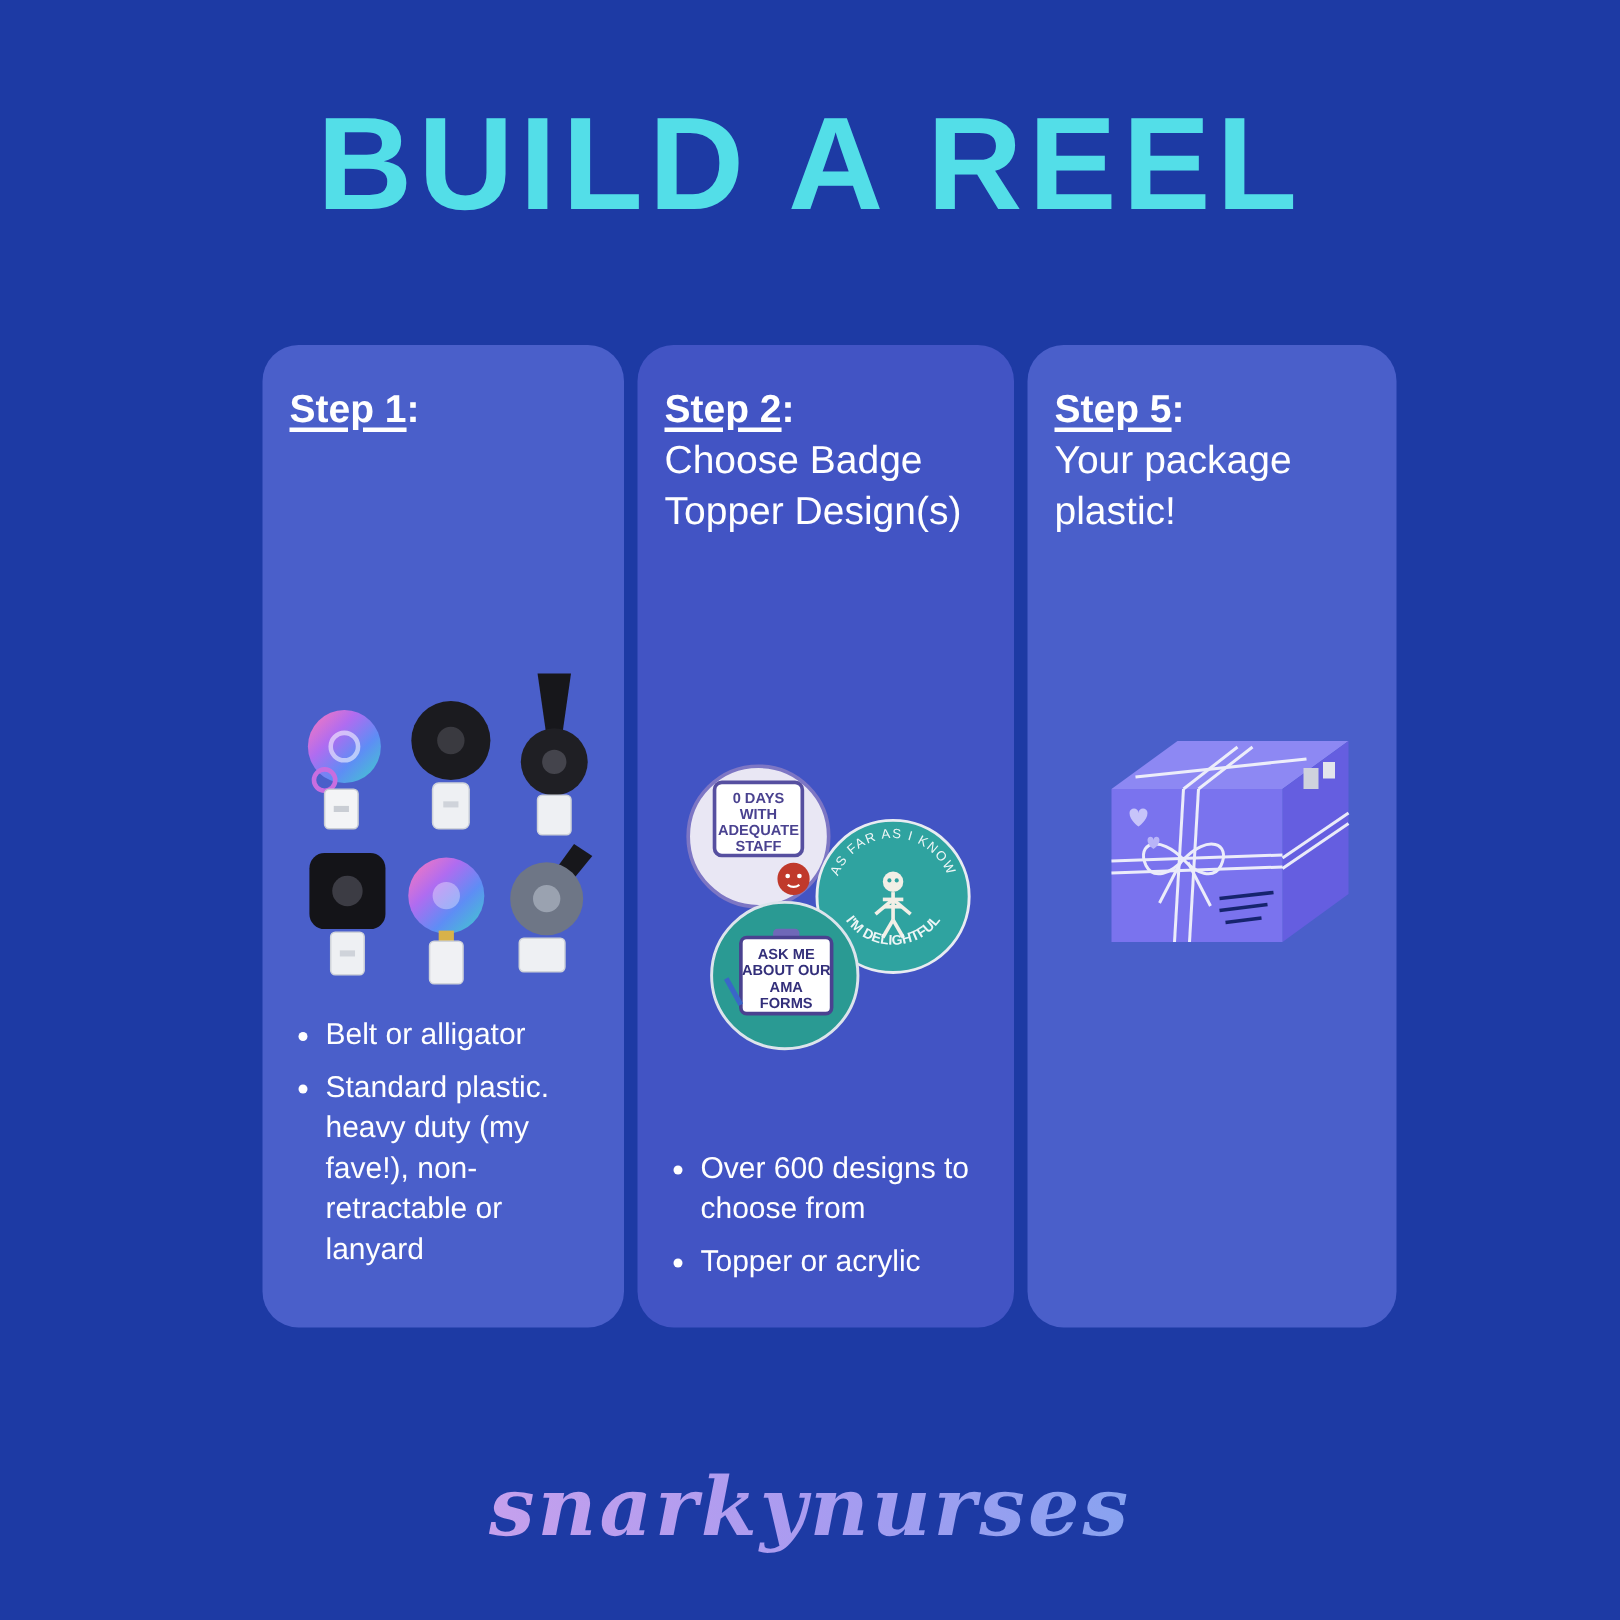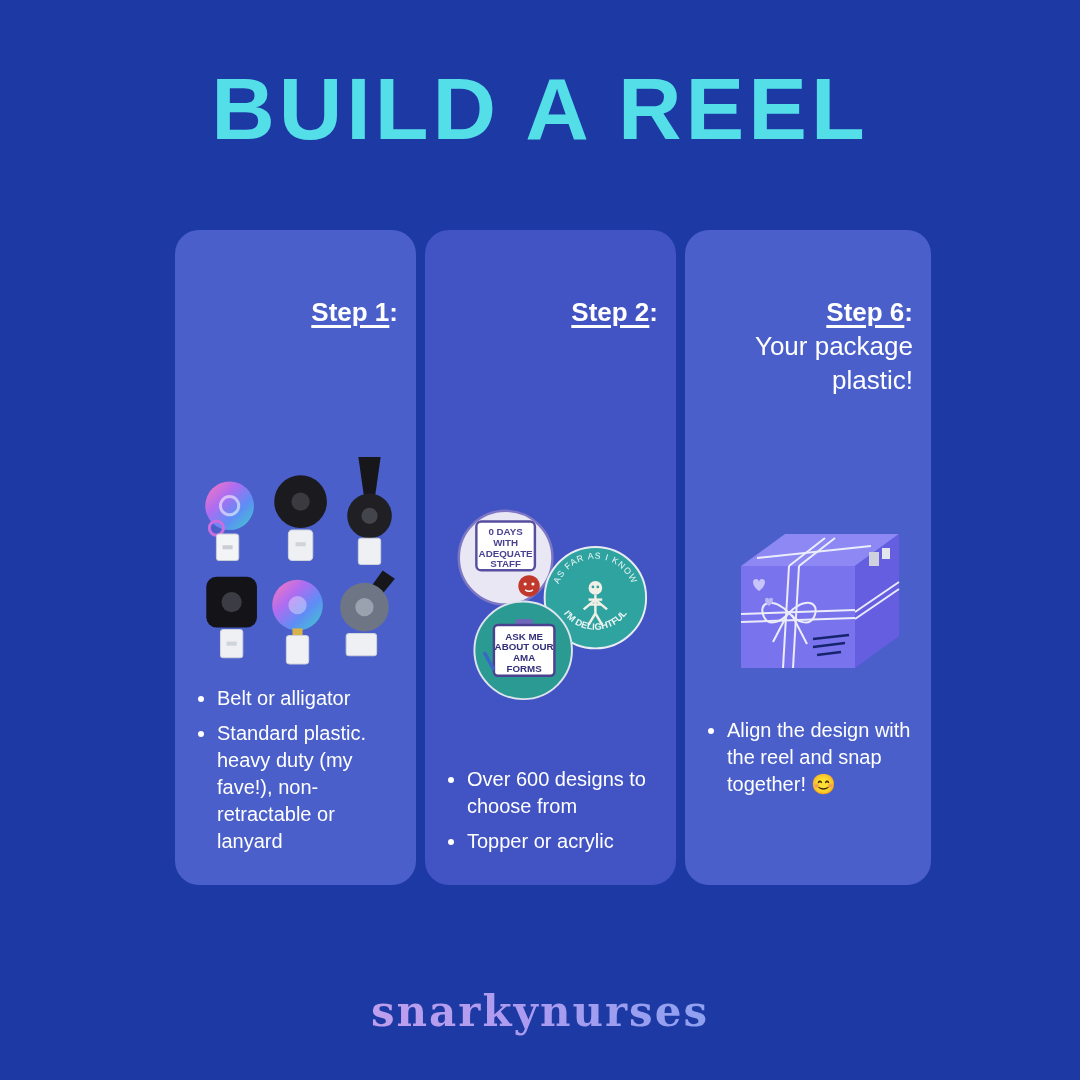--- a/index.html
+++ b/index.html
@@ -28,46 +28,46 @@
     background:var(--card,#4a5fca);
     border-radius:24px;
     padding:26px 18px 22px 18px;
     display:flex;flex-direction:column;
     color:var(--text,#ffffff);
     box-sizing:border-box;
   }
   .card.middle{background:var(--card-middle,#4254c4);gap:48px;}
   .card-head{
     min-height:152px;
-    text-align:right;
+    text-align:left;
     font-size:26px;
     line-height:1.3;
-    margin-top:40px;
   }
   .card-head .step{font-weight:bold;}
   .u{text-decoration:underline;text-underline-offset:4px;text-decoration-thickness:2.5px;}
   .subheading{font-weight:normal;}
   .card-art{
     height:255px;
     display:flex;align-items:flex-end;justify-content:center;
   }
   .card-bullets{
     margin:14px 0 0 0;
     padding-left:24px;
     font-size:20px;
     line-height:1.35;
     list-style:disc outside;
   }
   .card-bullets li{margin-bottom:8px;}
   .footer-brand{
     position:absolute;left:0;right:0;bottom:44px;
     text-align:center;
     font-family:"DejaVu Serif", serif;
+    font-style:italic;
     font-weight:bold;
-    font-size:42px;
+    font-size:54px;
     letter-spacing:2px;
     background:linear-gradient(90deg,var(--footer-gradient-start,#f0a8e8),var(--footer-gradient-mid,#a99bf0),var(--footer-gradient-end,#55aef0));
     -webkit-background-clip:text;
     background-clip:text;
     color:transparent;
   }
   svg text{font-family:"Liberation Sans", sans-serif;}
 </style>
 </head>
 <body style="--background: #1d3aa4; --card: #4a5fca; --card-middle: #4254c4; --title: #53dee8; --text: #ffffff; --footer-gradient-start: #f0a8e8; --footer-gradient-mid: #a99bf0; --footer-gradient-end: #55aef0;">
@@ -139,20 +139,21 @@
       </div>
       <ul class="card-bullets">
         <li>Belt or alligator</li>
         <li>Standard plastic. heavy duty (my fave!), non-retractable or lanyard</li>
       </ul>
     </div>
 
     <div class="card middle">
       <div class="card-head">
         <span class="step"><span class="u">Step 2</span><span>:</span></span>
+        <div class="subheading">Choose Badge Topper Design(s)</div>
       </div>
       <div class="card-art">
         <svg width="215" height="200" viewBox="0 0 220 205">
 
           <g>
             <circle cx="64" cy="55" r="48" fill="#e9e7f4" stroke="#7d76c4" stroke-width="2.5"></circle>
             <rect x="34" y="18" width="60" height="50" rx="5" fill="#ffffff" stroke="#564fa0" stroke-width="2.5"></rect>
             <text x="64" y="32" text-anchor="middle" font-size="10" font-weight="bold" fill="#4a4290">0 DAYS</text>
             <text x="64" y="43" text-anchor="middle" font-size="10" font-weight="bold" fill="#4a4290">WITH</text>
             <text x="64" y="54" text-anchor="middle" font-size="10" font-weight="bold" fill="#4a4290">ADEQUATE</text>
@@ -200,21 +201,21 @@
         </svg>
       </div>
       <ul class="card-bullets">
         <li>Over 600 designs to choose from</li>
         <li>Topper or acrylic</li>
       </ul>
     </div>
 
     <div class="card">
       <div class="card-head">
-        <span class="step"><span class="u">Step 6</span><span>:</span></span>
+        <span class="step"><span class="u">Step 5</span><span>:</span></span>
         <div class="subheading">Your package plastic!</div>
       </div>
       <div class="card-art">
         <svg width="210" height="185" viewBox="0 0 210 185">
           <g>
             <polygon points="38,48 82,16 196,16 152,48" fill="#8d88f3"></polygon>
             <polygon points="152,48 196,16 196,118 152,150" fill="#655ee0"></polygon>
             <rect x="38" y="48" width="114" height="102" fill="#7a73ee"></rect>
           </g>
           <g stroke="#f2f3fb" stroke-width="2" fill="none" opacity="0.95">
@@ -240,22 +241,19 @@
             <rect x="166" y="34" width="10" height="14" fill="#cfd2dd"></rect>
             <rect x="179" y="30" width="8" height="11" fill="#e3e5ec"></rect>
           </g>
           <g stroke="#16246e" stroke-width="2.5">
             <line x1="110" y1="121" x2="146" y2="117"></line>
             <line x1="110" y1="129" x2="142" y2="125"></line>
             <line x1="114" y1="137" x2="138" y2="134"></line>
           </g>
         </svg>
       </div>
-      <ul class="card-bullets">
-        <li>Align the design with the reel and snap together! 😊</li>
-      </ul>
     </div>
 
   </div>
 
   <div class="footer-brand">snarkynurses</div>
 
 </div>
 
 </body></html>

